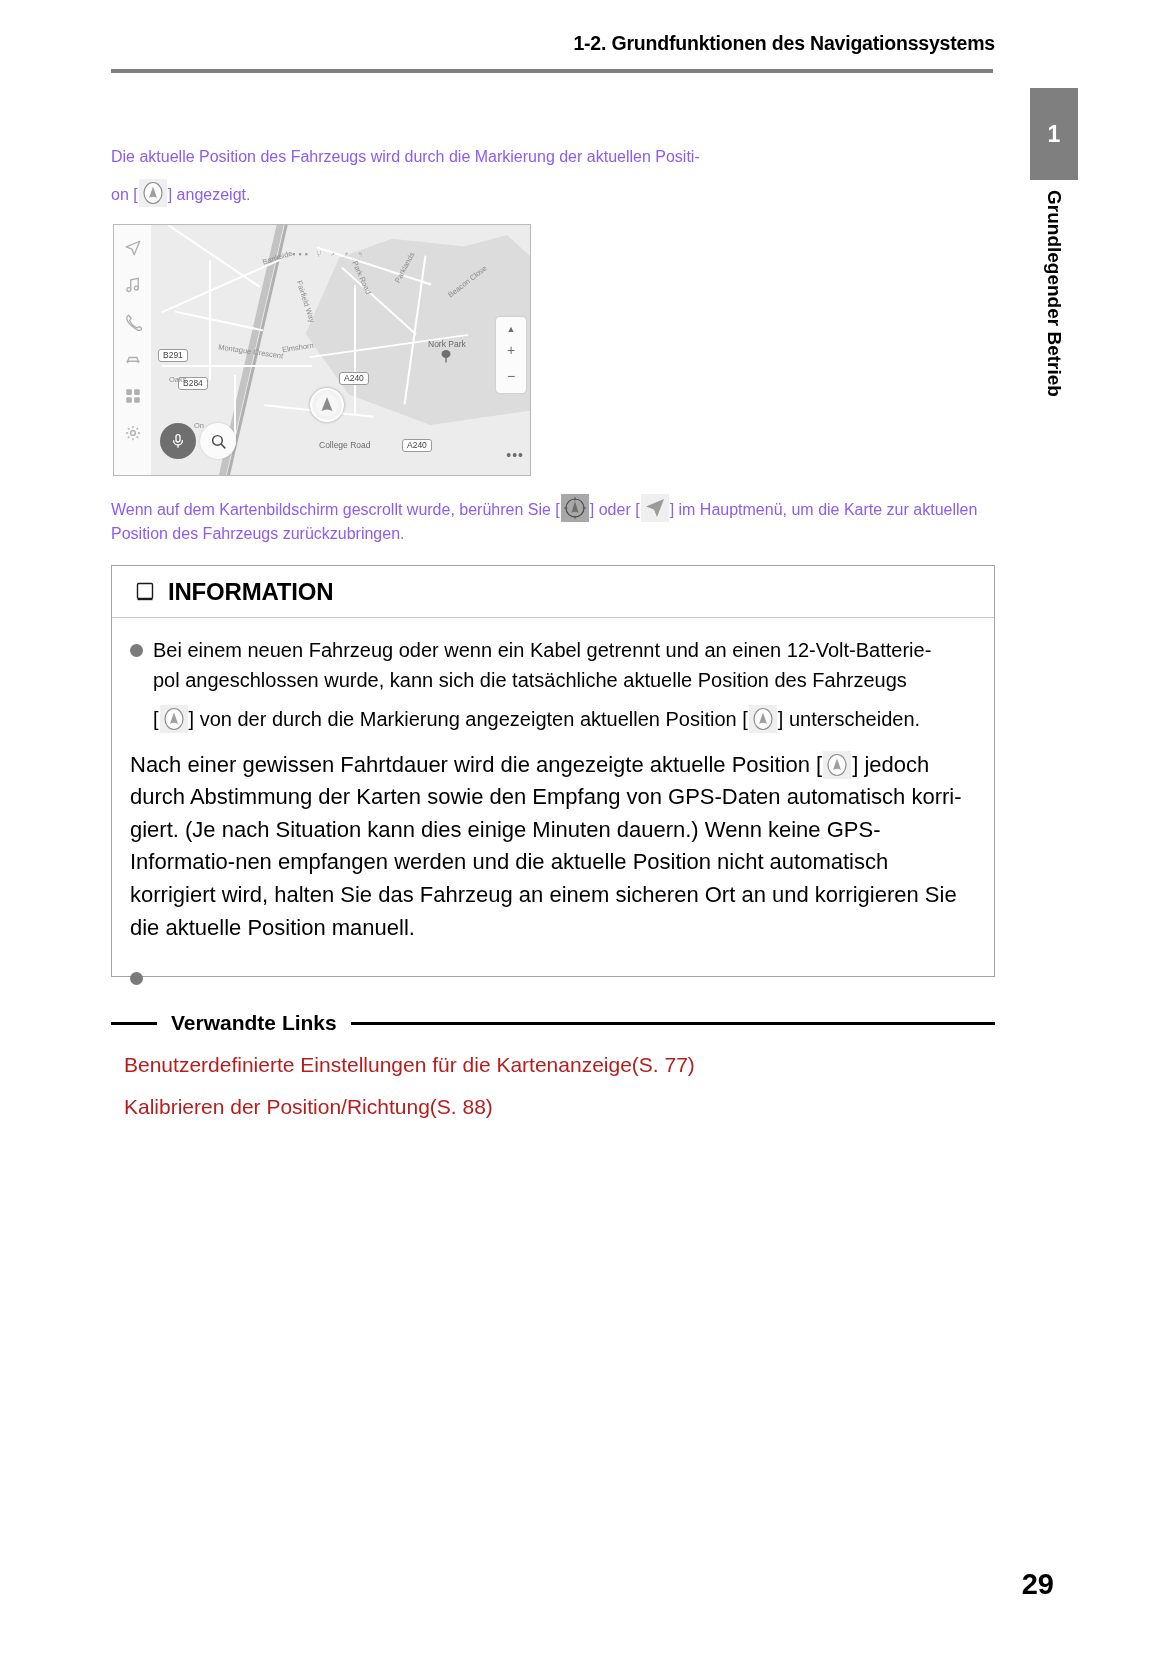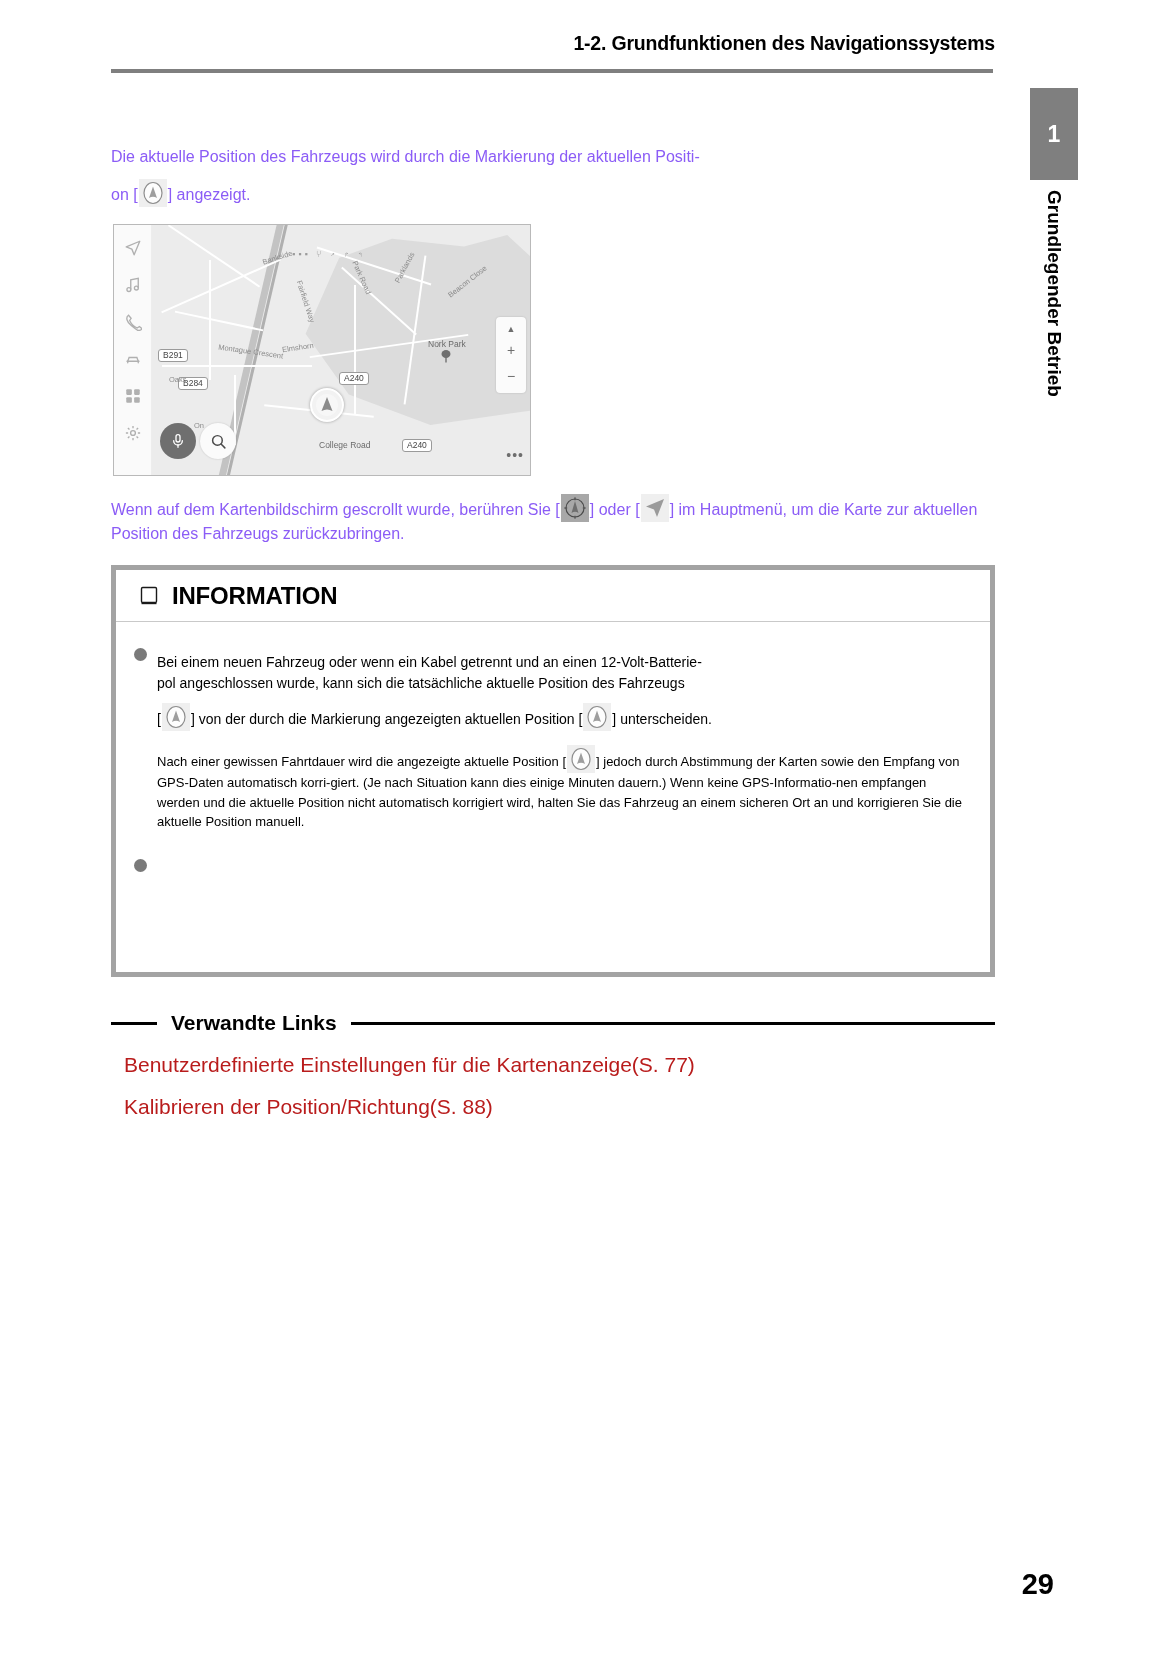--- a/index.html
+++ b/index.html
@@ -169,39 +169,39 @@
   }
   .traffic-strip {
     position: absolute; left: 178px; top: 24px;
     font-size: 9px; color: #9a9a9a; letter-spacing: 3px;
   }
 
   
   .info-box {
     position: absolute; left: 111px; top: 565px;
     width: 884px; height: 412px;
-    border: 5px solid #a3a3a3; background: #ffffff;
+    border: 1px solid #a3a3a3; background: #ffffff;
   }
   .info-head {
     height: 52px; border-bottom: 1px solid #c9c9c9;
     display: flex; align-items: center; padding-left: 22px; gap: 12px;
   }
   .info-head .book-icon { width: 22px; height: 22px; }
   .info-head .book-icon svg { width: 22px; height: 22px; display: block; }
   .info-head .info-title {
     font-size: 24px; font-weight: bold; letter-spacing: -0.2px;
   }
   .info-body { padding: 18px 18px 0 18px; }
   .bullet-row { display: flex; gap: 10px; margin-bottom: 6px; }
   .bullet-dot {
     flex: 0 0 auto; width: 13px; height: 13px; border-radius: 50%;
     background: #7a7a7a; margin-top: 8px;
   }
-  .bullet-text { font-size: 14px; line-height: 1.48; margin-top: 12px; }
-  .sub-para { margin-left: 23px; font-size: 13px; line-height: 1.48; }
+  .bullet-text { font-size: 20px; line-height: 1.48; }
+  .sub-para { font-size: 22px; line-height: 1.48; }
 
   
   .links-head {
     position: absolute; left: 111px; top: 1007px; width: 884px; height: 32px;
     display: flex; align-items: center; gap: 0;
   }
   .links-head .rule-left { width: 46px; height: 3px; background: #000; }
   .links-head .links-title {
     font-size: 21px; font-weight: bold; padding: 0 14px; white-space: nowrap;
   }

